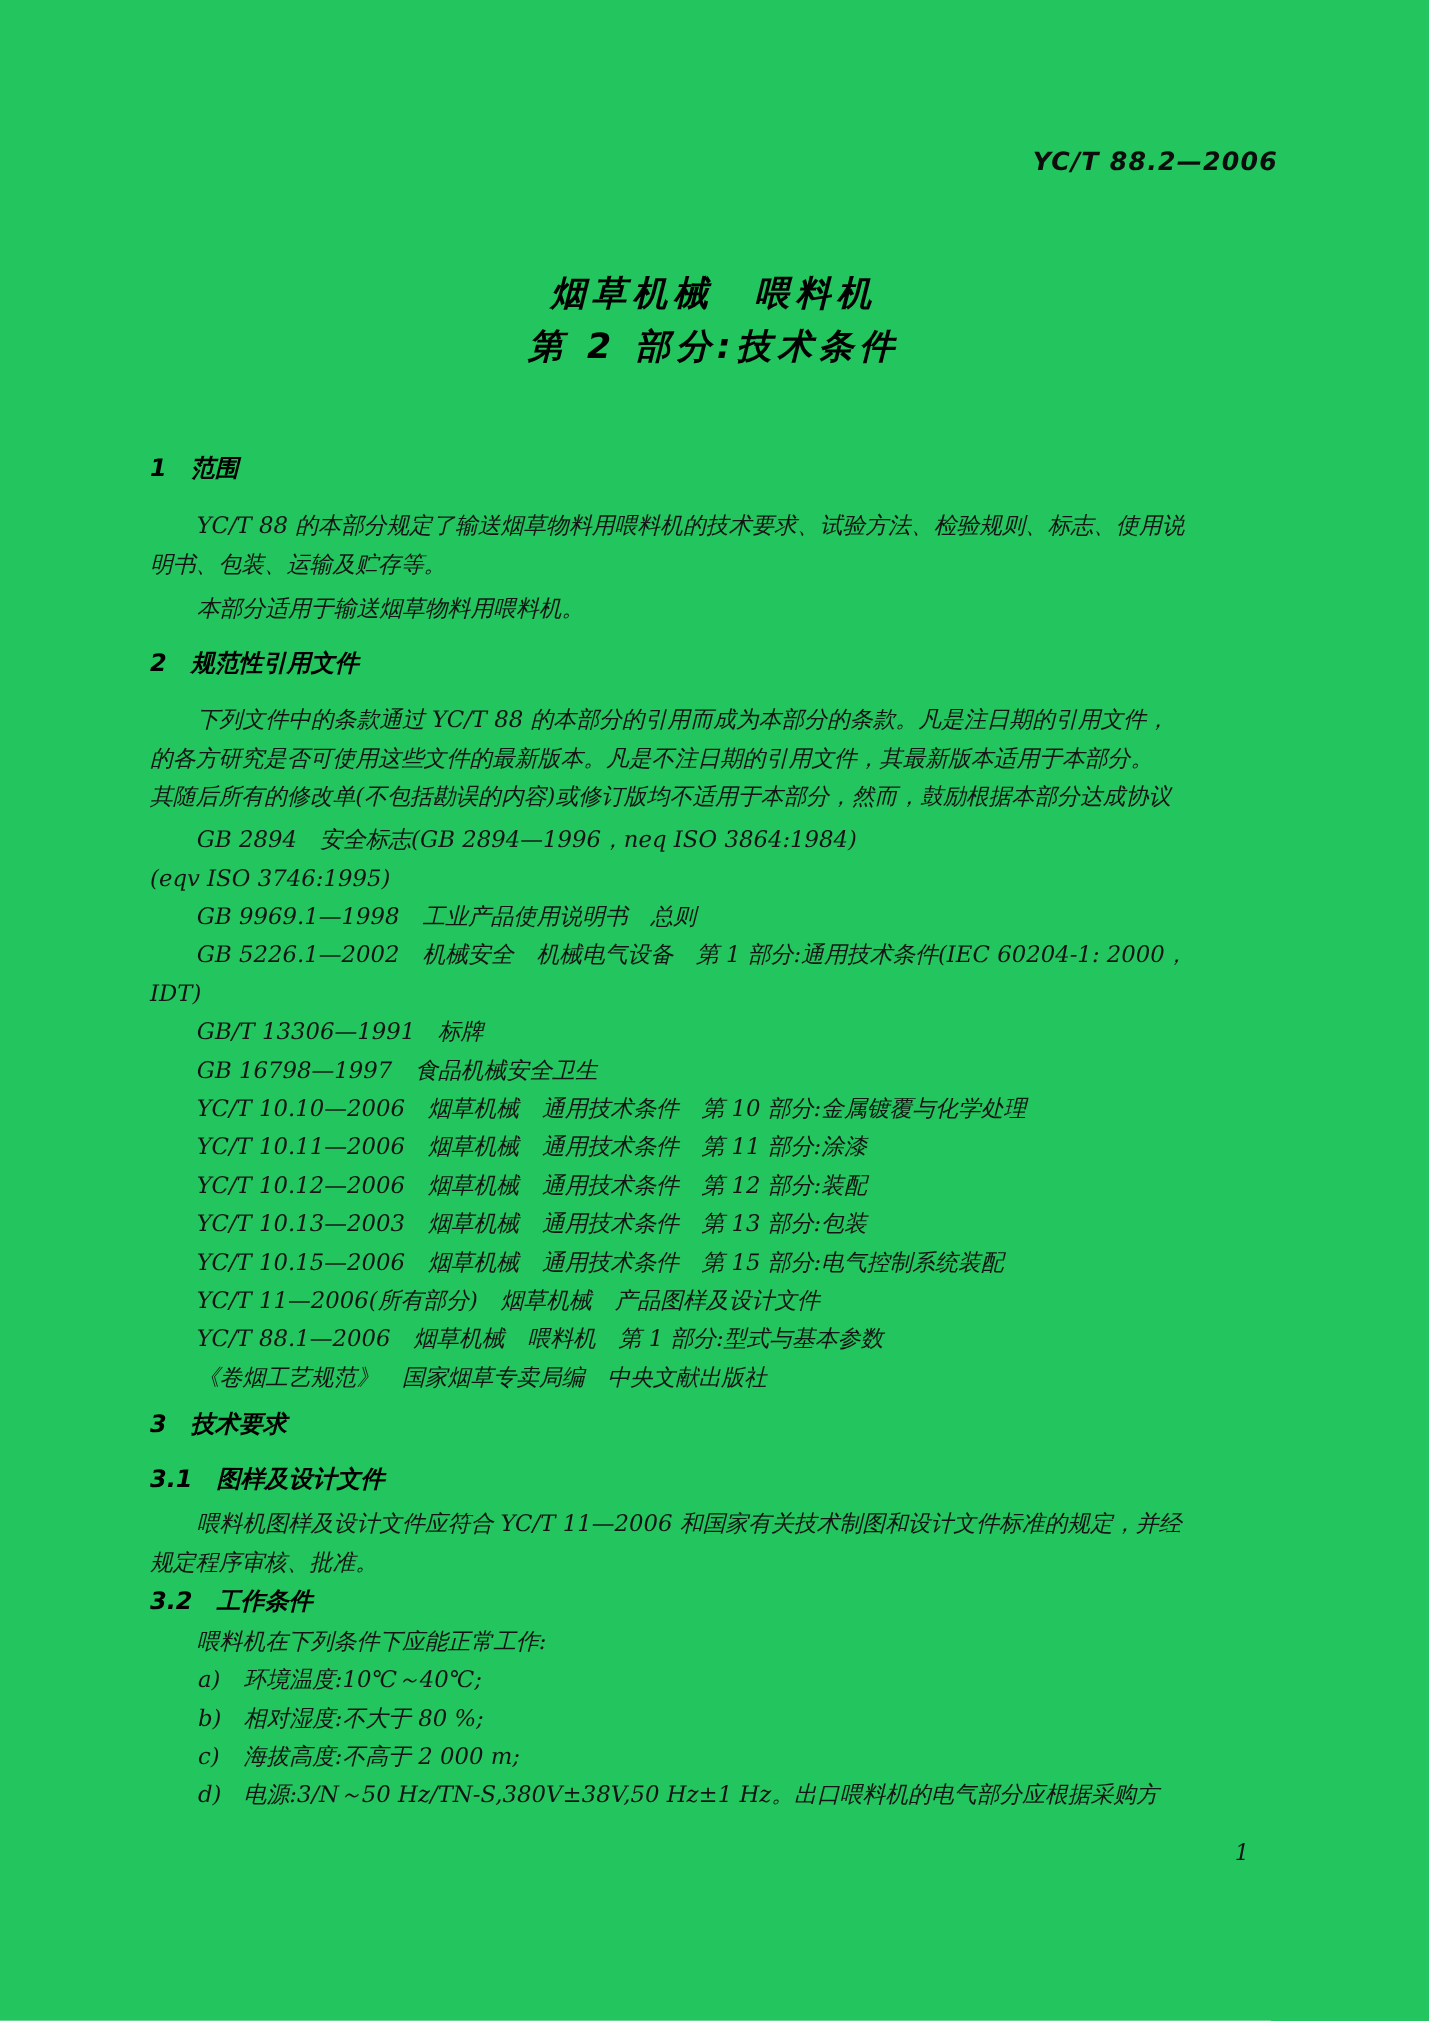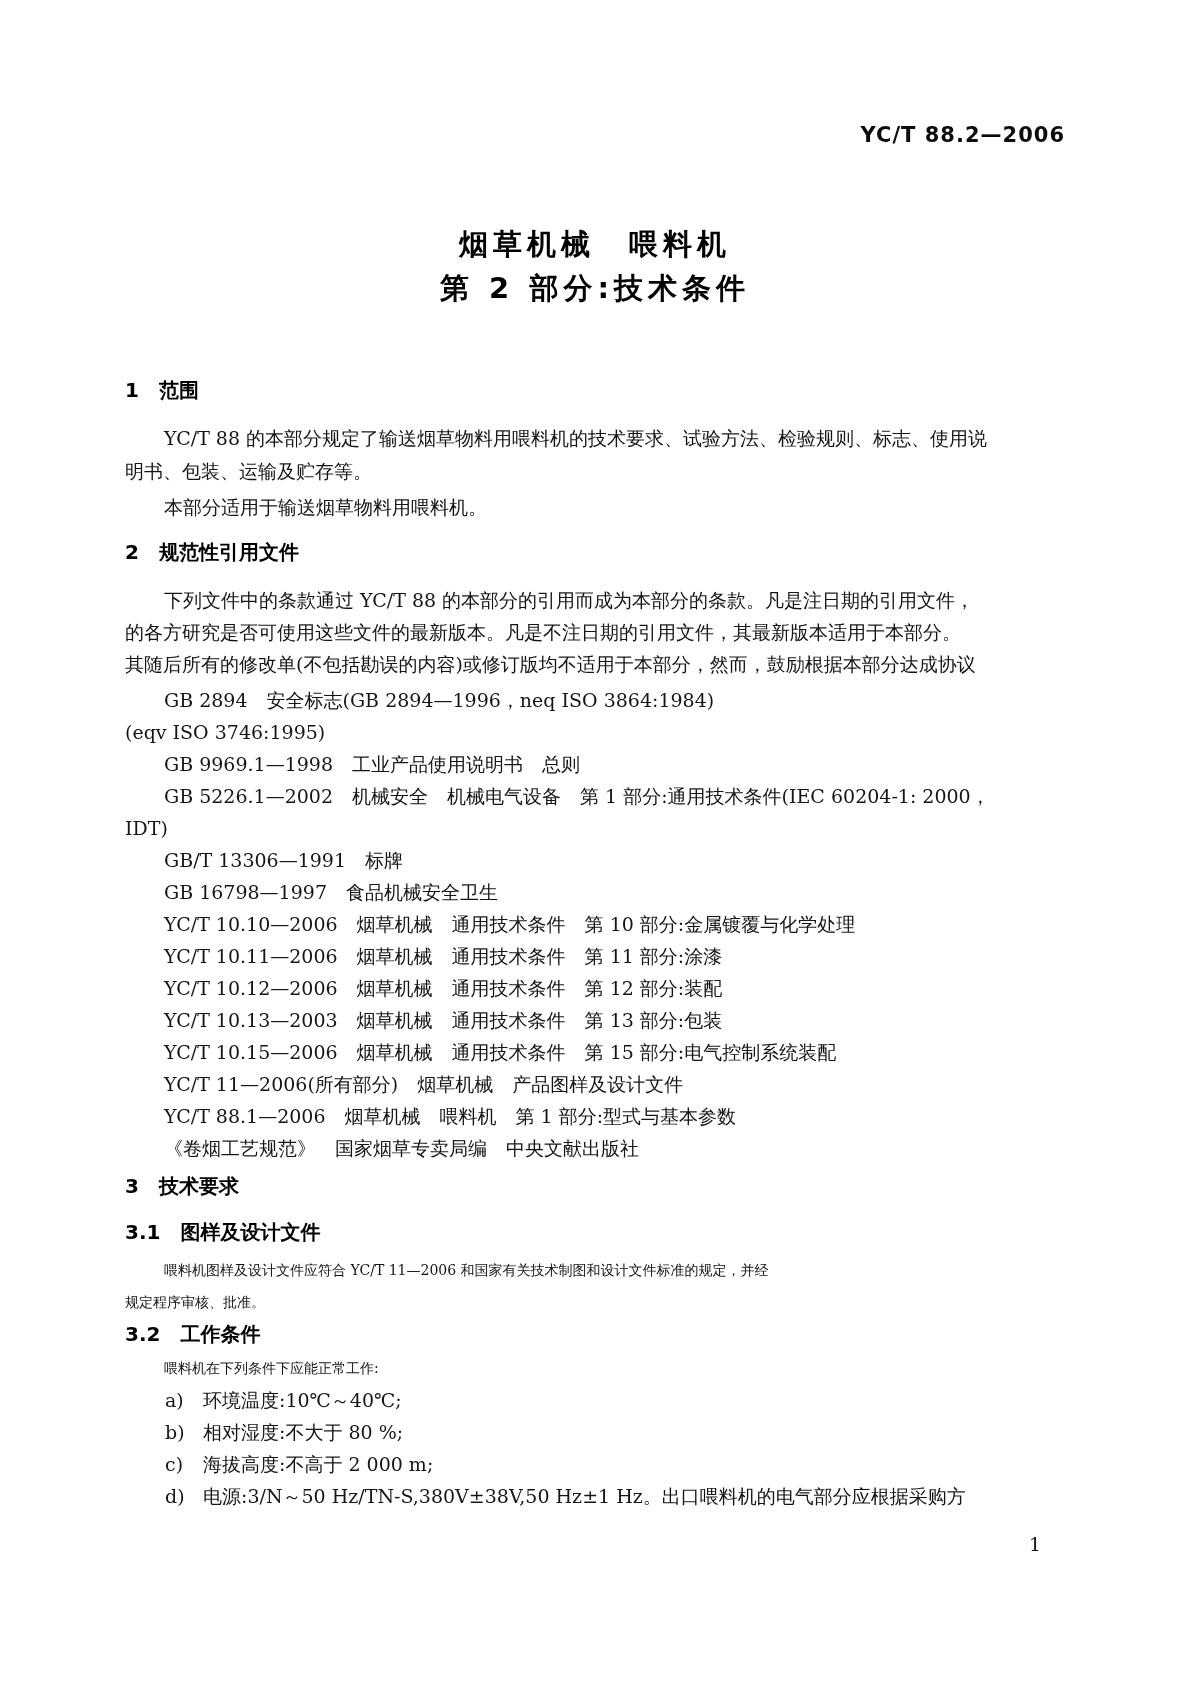--- a/index.html
+++ b/index.html
@@ -1,23 +1,24 @@
 <!DOCTYPE html>
 <html><head>
 <meta charset="utf-8">
 <style>
   html,body { margin:0; padding:0; background:#e8e8e8; }
   .page {
     position:relative;
     width:1191px; height:1684px;
     margin:0 auto;
-    background:#ffffff;
+    background:#22c55e;
     color:#151515;
     font-family:"DejaVu Serif","Liberation Serif",serif;
     overflow:hidden;
+    font-style:italic;
   }
   .content {
     position:absolute; left:125px; top:0; width:940px;
   }
   .doc-code {
     margin-top:122px;
     text-align:right;
     font-family:"DejaVu Sans","Liberation Sans",sans-serif;
     font-weight:bold;
     font-size:21px; line-height:26px;
@@ -45,21 +46,21 @@
     color:#151515;
   }
   .refline { font-size:19px; line-height:32px; white-space:nowrap; color:#151515; }
   .indent { text-indent:39px; }
   .mt-p1  { margin-top:18px; }
   .mt-p2  { margin-top:3px; }
   .mt-ref { margin-top:18px; }
   .mt-reflist { margin-top:4px; }
   .mt-p31 { margin-top:8px; }
   .mt-p32 { margin-top:4px; }
-  .p31line { font-size:14px; line-height:32px; white-space:nowrap; }
+  .p31line { font-size:19px; line-height:32px; white-space:nowrap; }
   .cond-list { margin-top:0; }
   .cond-item {
     font-size:19px; line-height:32px;
     padding-left:40px;
     white-space:nowrap;
   }
   .cond-label { display:inline-block; width:38px; }
   .page-number {
     position:absolute;
     top:1530px; right:150px;

